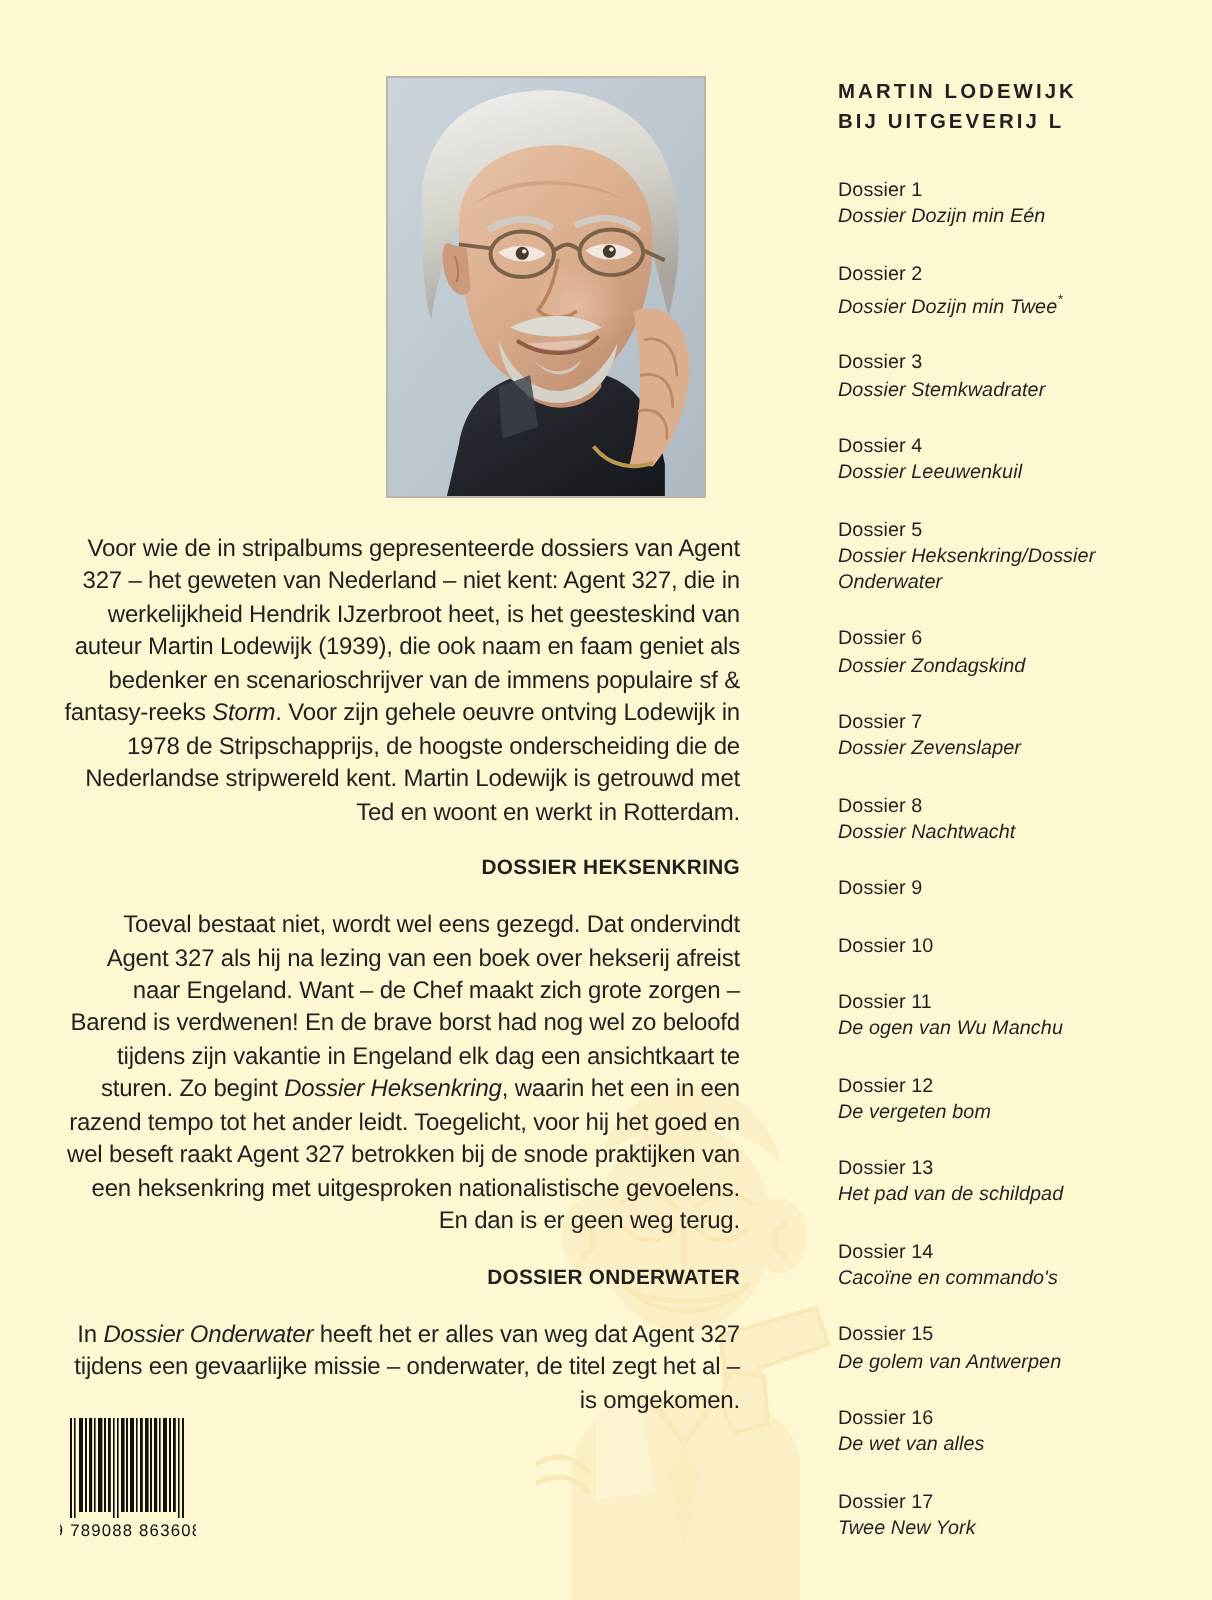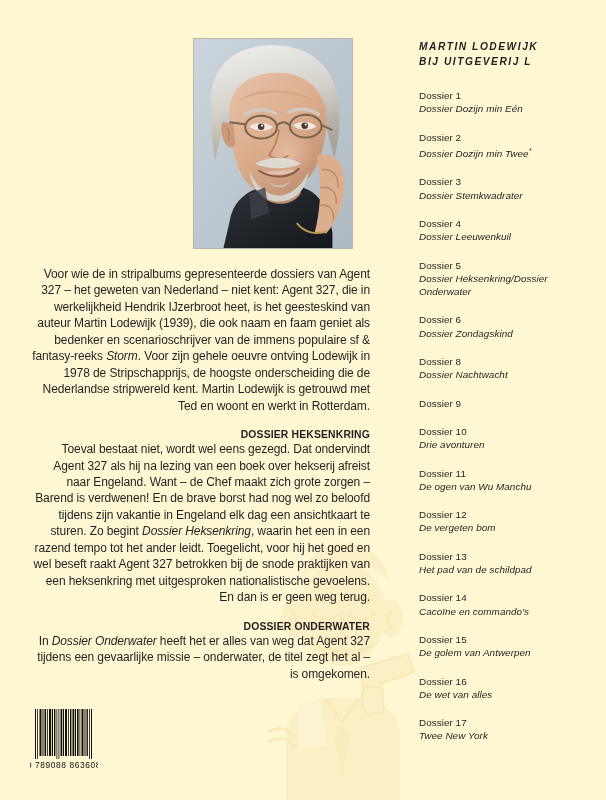--- a/index.html
+++ b/index.html
@@ -58,21 +58,21 @@
     margin: 0;
     letter-spacing: -0.1px;
   }
   .section-head {
     font-size: 10.4px;
     font-weight: bold;
     margin: 0;
     letter-spacing: 0.15px;
   }
   .gap-before-head { margin-top: 15px; }
-  .gap-after-head { margin-top: 1px; }
+  .gap-after-head { margin-top: 14px; }
   .ital { font-style: italic; }
 
   
   #barcode {
     position: absolute;
     left: 30px;
     top: 706px;
     width: 68px;
     height: 66px;
     z-index: 4;
@@ -87,21 +87,20 @@
     width: 180px;
     z-index: 3;
   }
   #list-heading {
     font-size: 10.2px;
     font-weight: bold;
     letter-spacing: 1.55px;
     line-height: 14.5px;
     margin: 0 0 20px 0;
     white-space: pre-line;
-    font-style: italic;
   }
   .dossier-entry { margin-bottom: 15.2px; }
   .dossier-num {
     font-size: 9.9px;
     line-height: 13.2px;
     letter-spacing: 0.05px;
   }
   .dossier-title {
     font-size: 9.9px;
     font-style: italic;
@@ -312,29 +311,32 @@
       </div>
       <div class="dossier-entry">
         <div class="dossier-num">Dossier 5</div>
         <div class="dossier-title"><span>Dossier Heksenkring/Dossier Onderwater</span></div>
       </div>
       <div class="dossier-entry">
         <div class="dossier-num">Dossier 6</div>
         <div class="dossier-title"><span>Dossier Zondagskind</span></div>
       </div>
       <div class="dossier-entry">
+        <div class="dossier-num">Dossier 7</div>
+        <div class="dossier-title"><span>Dossier Zevenslaper</span></div>
+      </div>
+      <div class="dossier-entry">
         <div class="dossier-num">Dossier 8</div>
         <div class="dossier-title"><span>Dossier Nachtwacht</span></div>
       </div>
       <div class="dossier-entry">
         <div class="dossier-num">Dossier 9</div>
       </div>
       <div class="dossier-entry">
         <div class="dossier-num">Dossier 10</div>
-        <div class="dossier-title"><span>Drie avonturen</span></div>
       </div>
       <div class="dossier-entry">
         <div class="dossier-num">Dossier 11</div>
         <div class="dossier-title"><span>De ogen van Wu Manchu</span></div>
       </div>
       <div class="dossier-entry">
         <div class="dossier-num">Dossier 12</div>
         <div class="dossier-title"><span>De vergeten bom</span></div>
       </div>
       <div class="dossier-entry">

